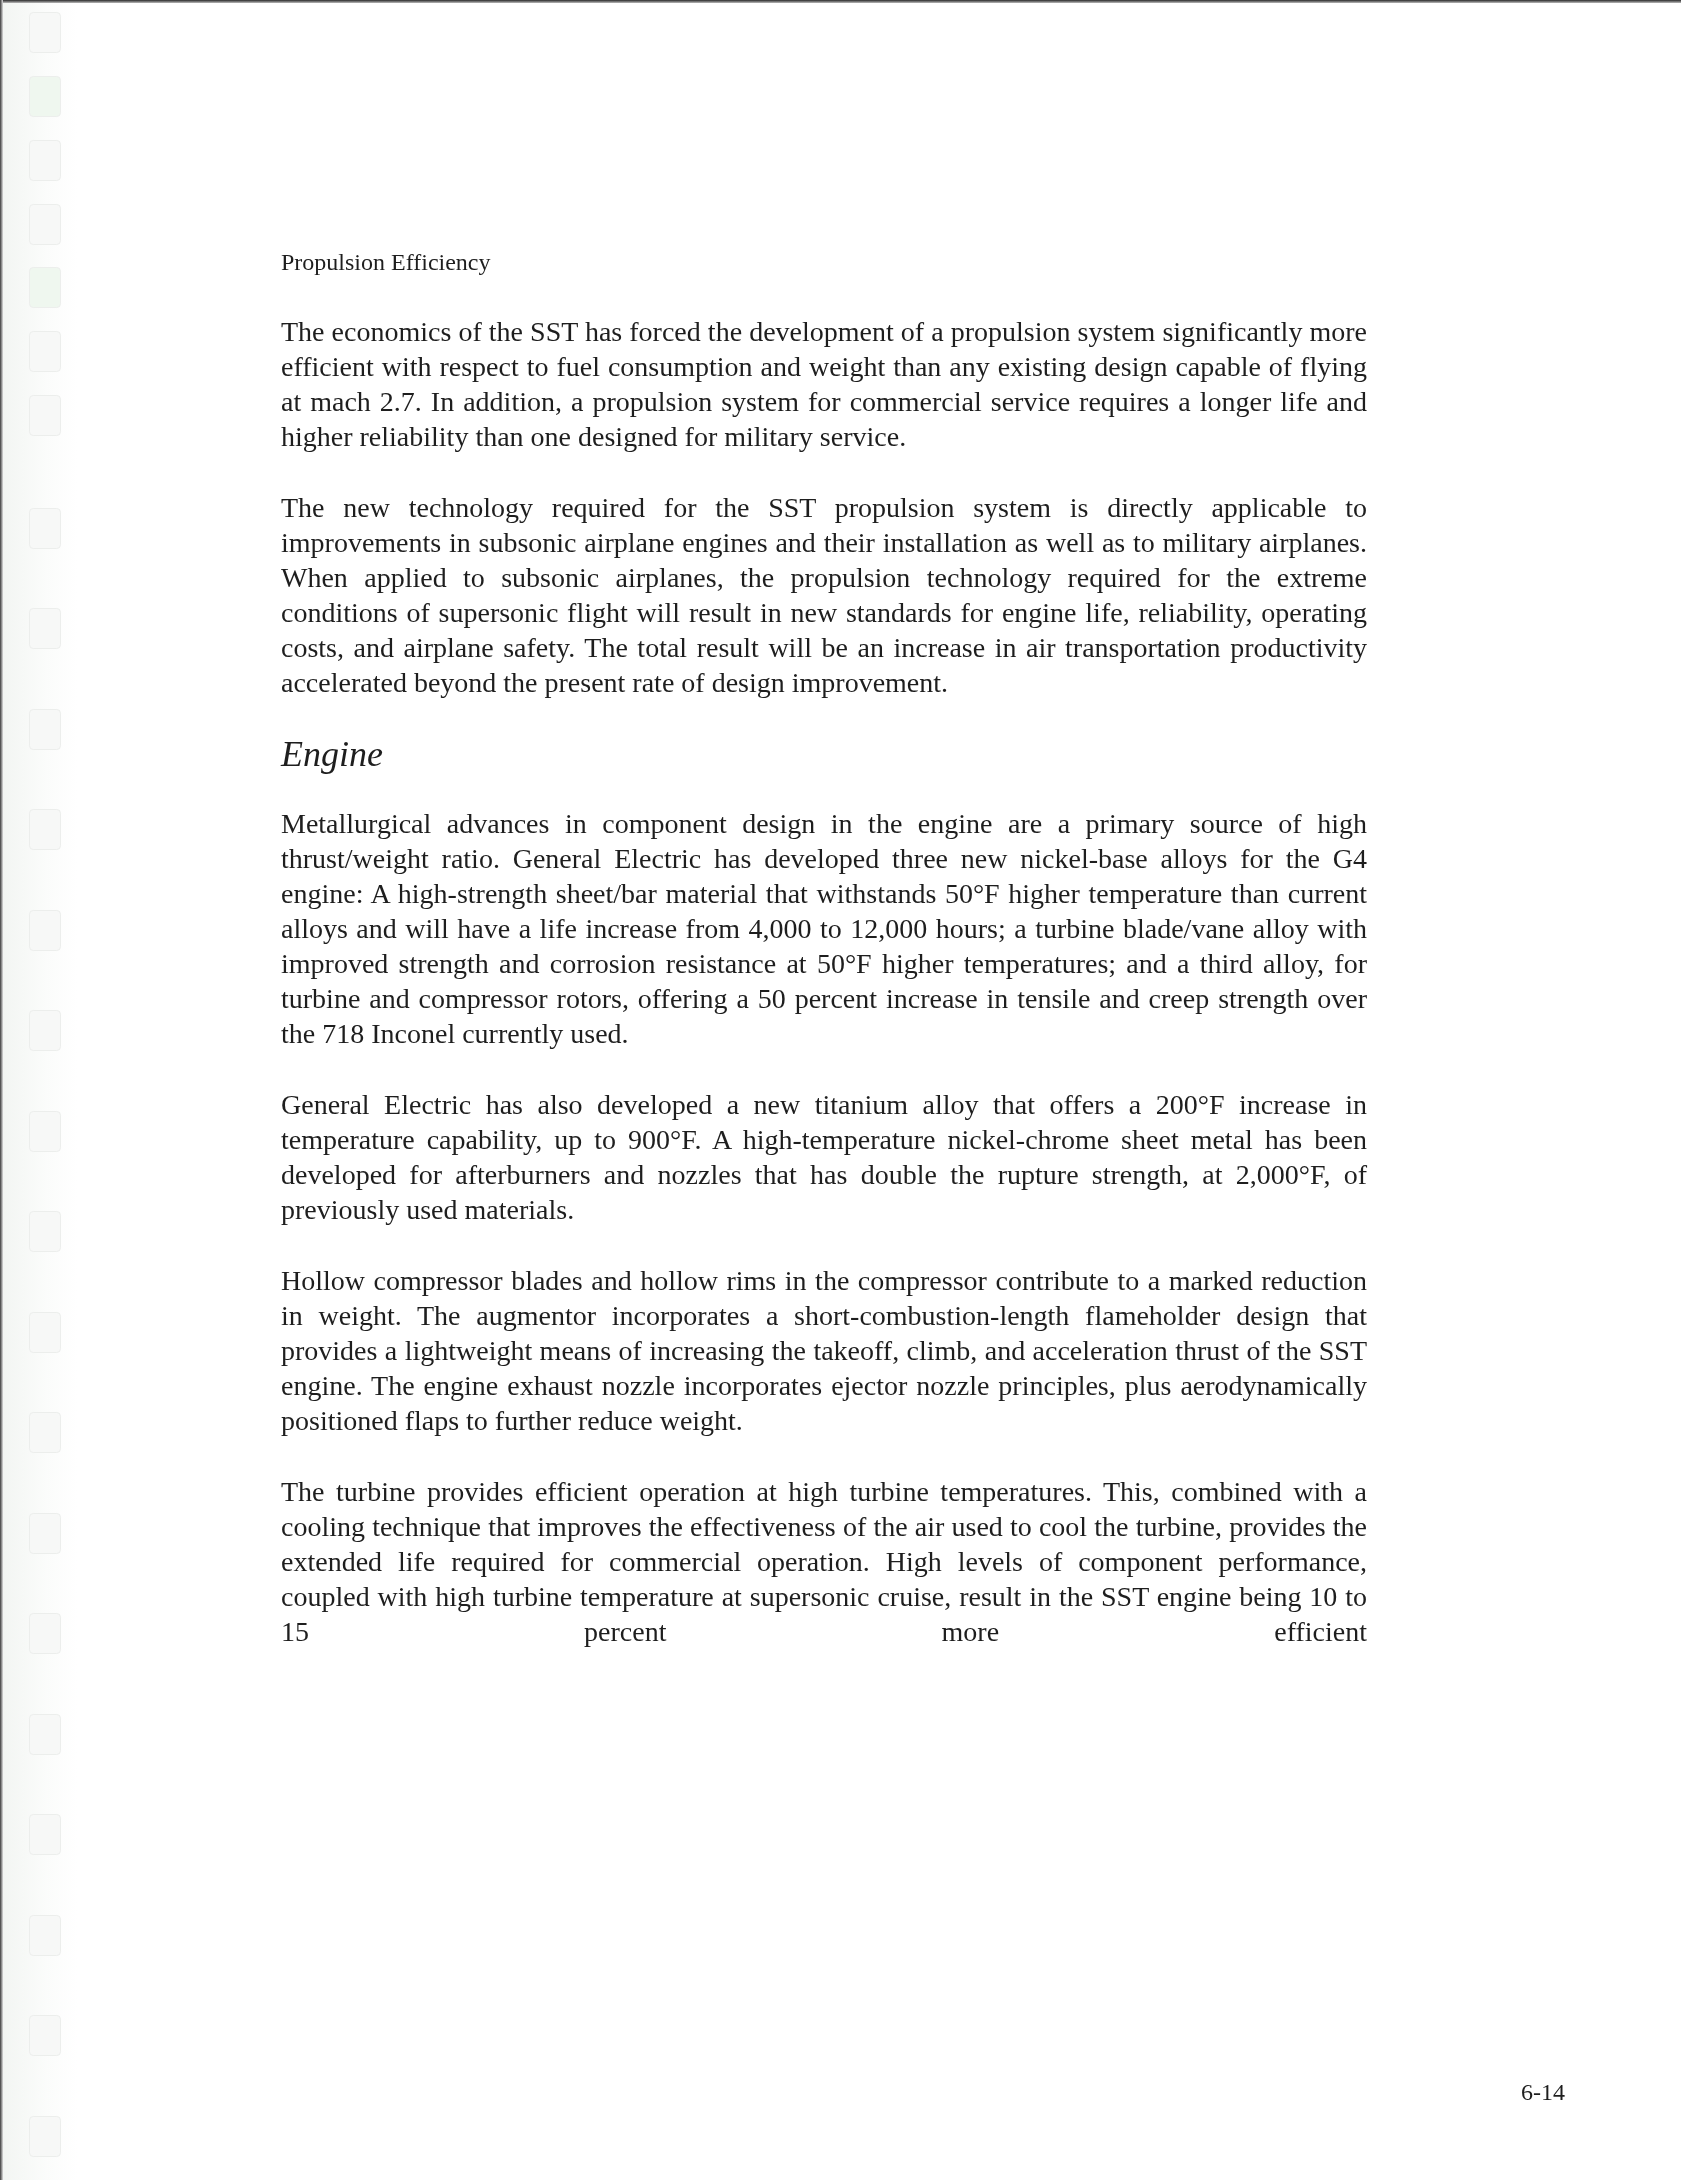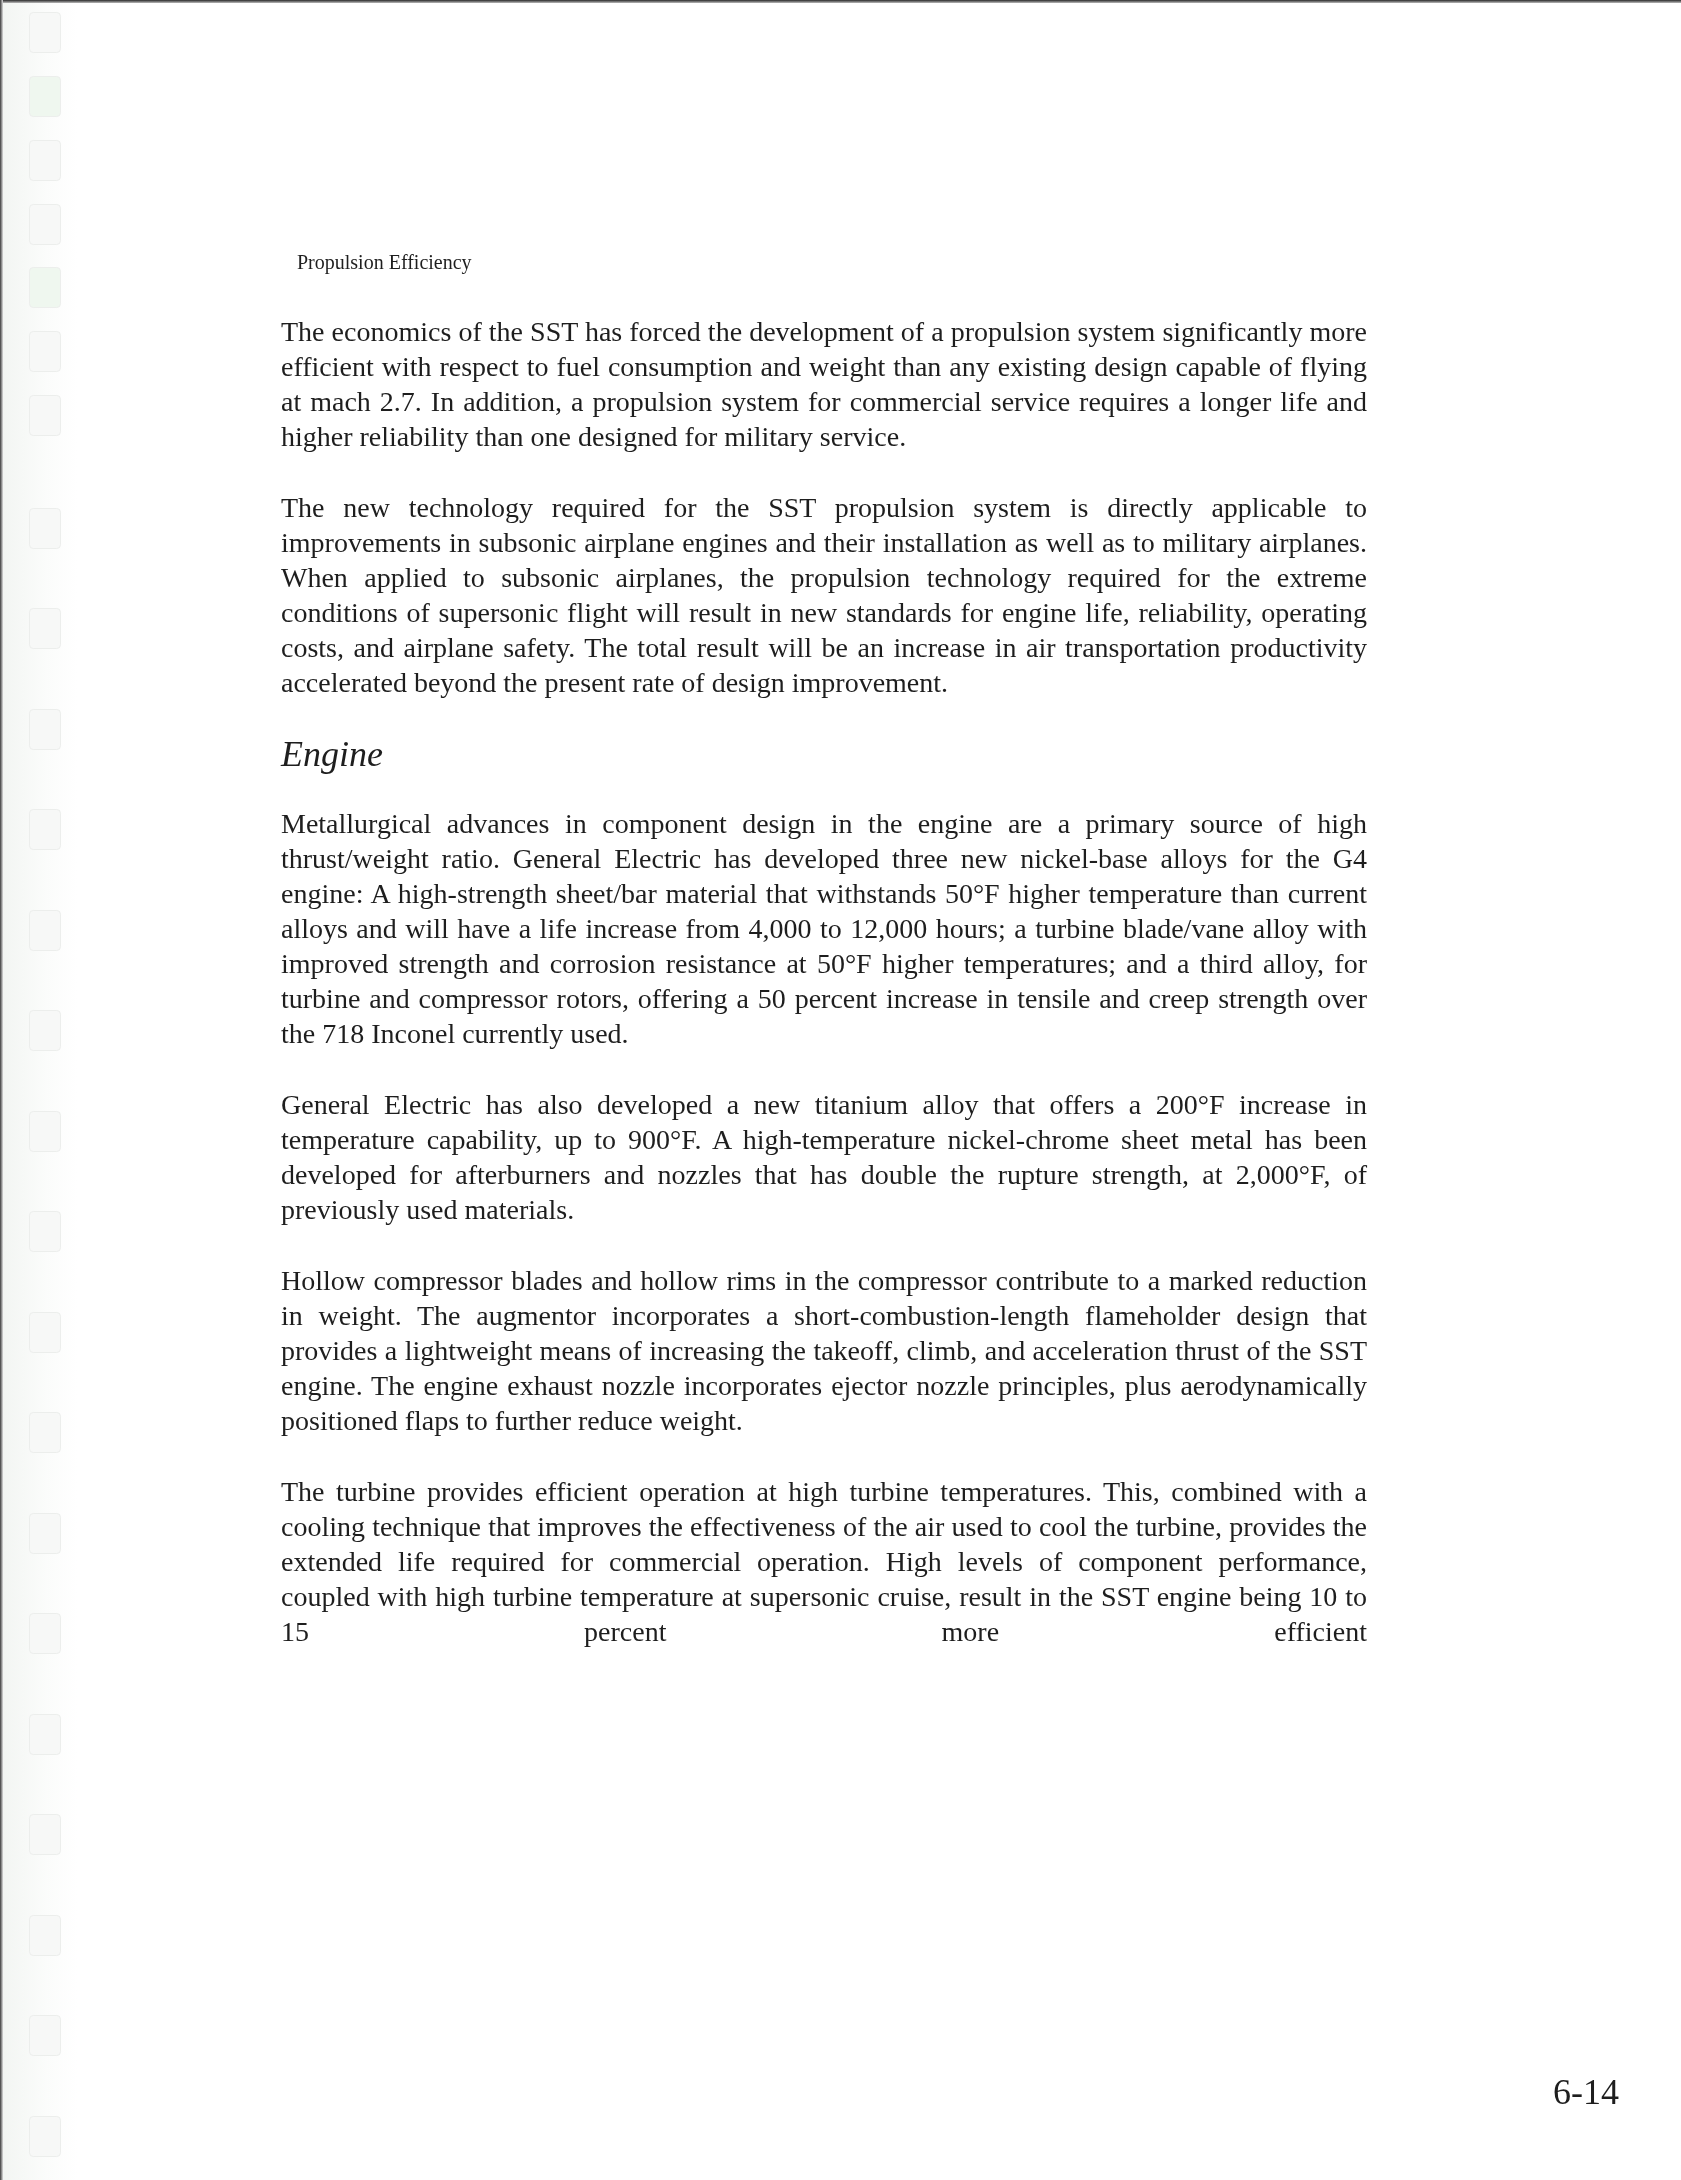--- a/index.html
+++ b/index.html
@@ -46,23 +46,23 @@
   .binder-hole.tint {
     background: #eff7ef;
   }
   .content {
     position: absolute;
     left: 281px;
     top: 244px;
     width: 1086px;
   }
   .section-title {
-    font-size: 20px;
+    font-size: 24px;
     line-height: 36px;
-    margin: 0 0 34px 16px;
+    margin: 0 0 34px 0;
     font-weight: normal;
   }
   .subsection-title {
     font-size: 36px;
     line-height: 36px;
     margin: 0 0 34px 0;
     font-style: italic;
     font-weight: normal;
   }
   .para {
@@ -72,23 +72,22 @@
     text-align: justify;
     text-align-last: left;
   }
   .para.cont {
     text-align-last: justify;
   }
   .page-number {
     position: absolute;
     left: 1521px;
     top: 2075px;
-    font-size: 36px;
+    font-size: 24px;
     line-height: 34px;
-    margin-left: 32px;
   }
 </style>
 </head>
 <body>
 
 <div class="binder-strip">
   <div class="binder-hole" style="top:12px"></div>
   <div class="binder-hole tint" style="top:76px"></div>
   <div class="binder-hole" style="top:140px"></div>
   <div class="binder-hole" style="top:204px"></div>

